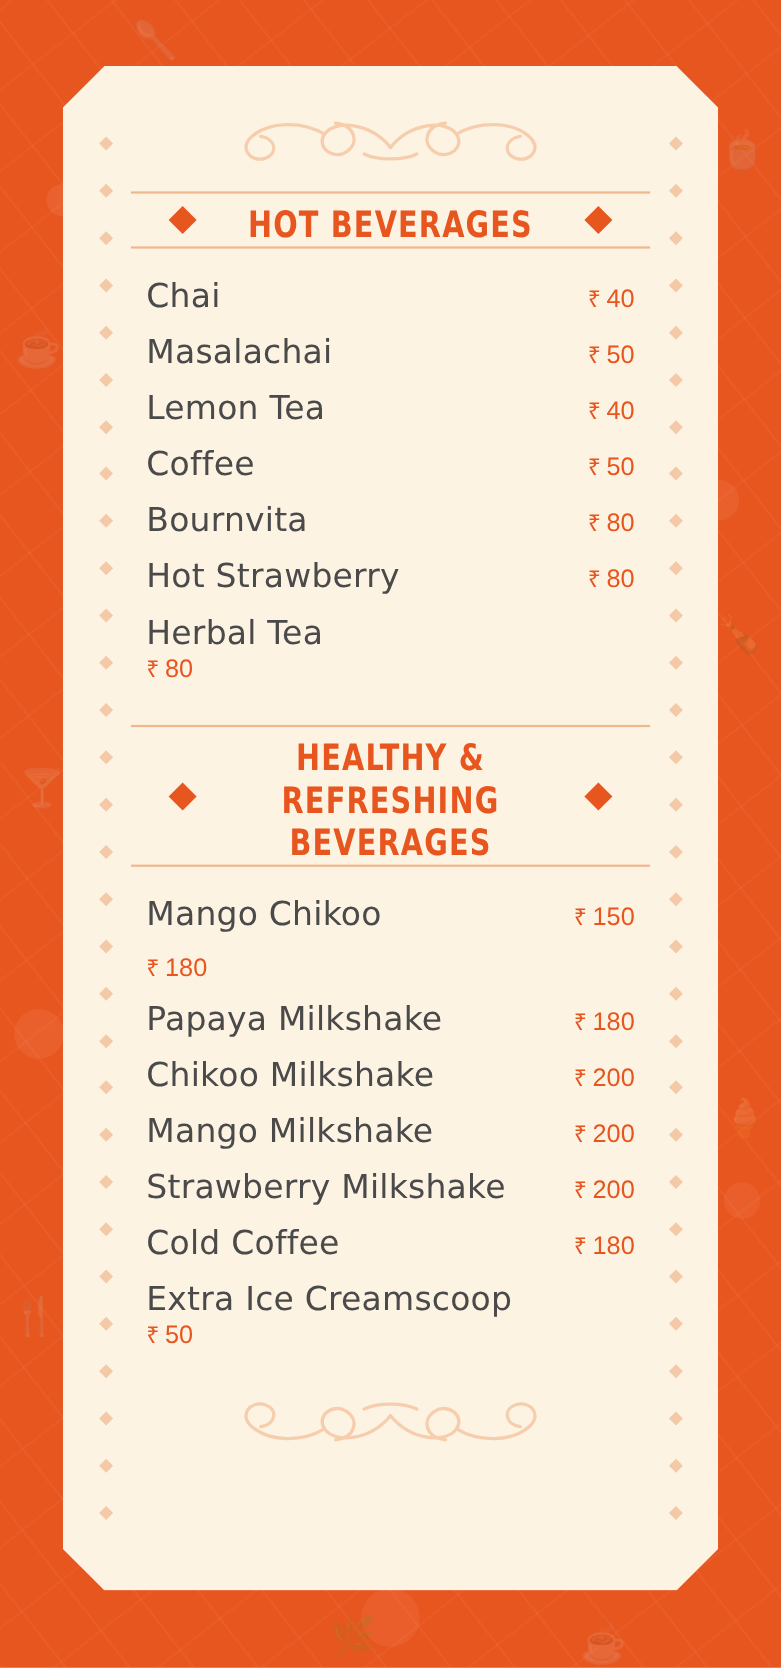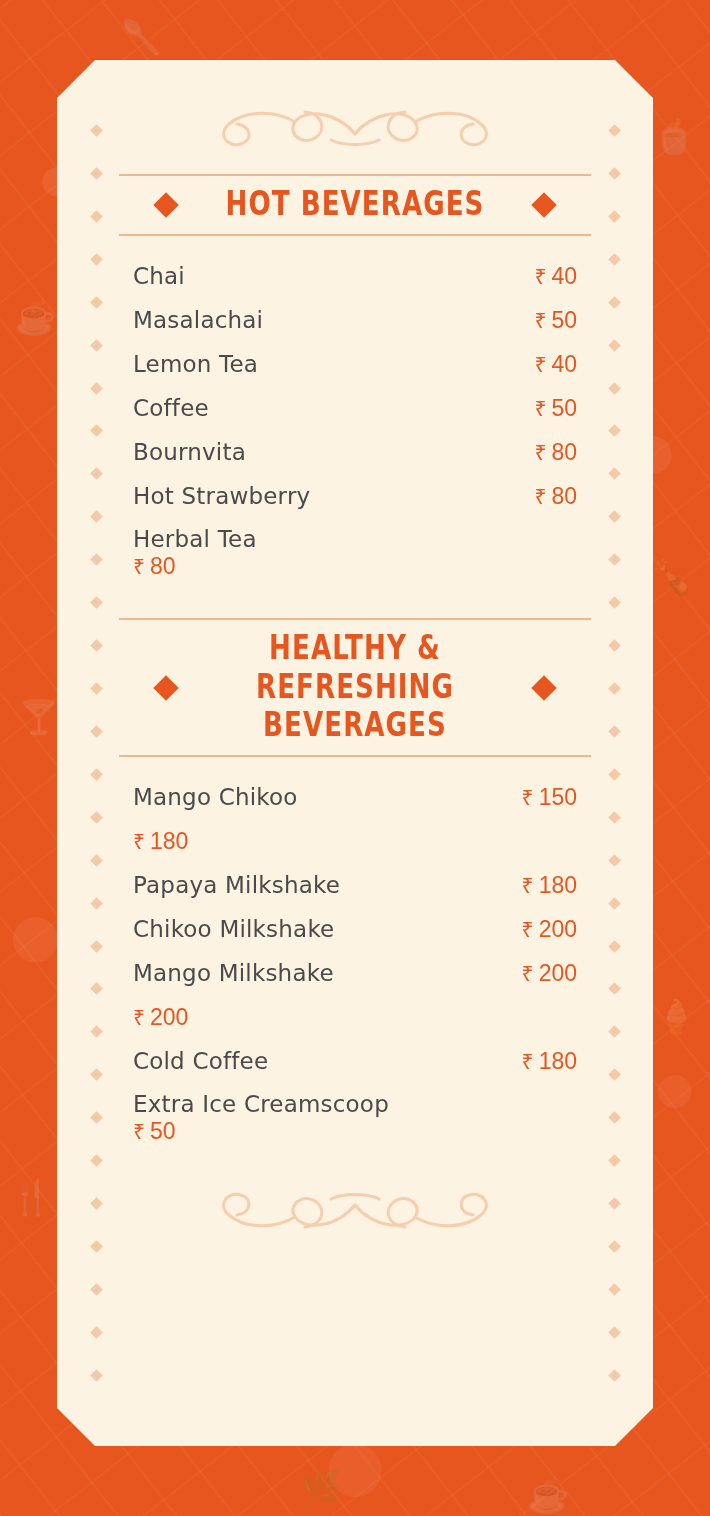--- a/index.html
+++ b/index.html
@@ -97,21 +97,21 @@
   }
   .flourish.top    { margin-top: 34px; }
   .flourish.bottom { margin-top: 30px; }
   .flourish svg { display: block; }
 
   
   .section { margin-top: 10px; }
 
   .sec-head {
     position: relative;
-    padding: 9px 0 11px;
+    padding: 9px 0 1px;
     border-top: 2px solid #f0b78f;
     border-bottom: 2px solid #f0b78f;
     margin-bottom: 26px;
   }
   .sec-title {
     text-align: center;
     color: #e8561f;
     font-family: "DejaVu Sans Condensed", "Liberation Sans Narrow", "Liberation Sans", sans-serif;
     font-weight: 700;
     font-size: 33px;
@@ -137,21 +137,21 @@
   .items { padding: 0 14px; }
   .row {
     display: flex;
     align-items: baseline;
     justify-content: space-between;
     margin-bottom: 16px;
   }
   .row:last-child { margin-bottom: 0; flex-direction: column; }
   .name {
     color: #4a4a4a;
-    font-size: 23px;
+    font-size: 30px;
     font-family: "DejaVu Sans", sans-serif;
     font-weight: 400;
     letter-spacing: .2px;
   }
   .price {
     color: #e8561f;
     font-size: 23px;
     font-family: Liberation Sans, sans-serif;
     white-space: nowrap;
   }
@@ -314,20 +314,21 @@
         </div>
         <div class="row">
           <span class="name">Chikoo Milkshake</span>
           <span class="price"><span class="cur">₹</span><span>200</span></span>
         </div>
         <div class="row">
           <span class="name">Mango Milkshake</span>
           <span class="price"><span class="cur">₹</span><span>200</span></span>
         </div>
         <div class="row">
+          <span class="name">Strawberry Milkshake</span>
           <span class="price"><span class="cur">₹</span><span>200</span></span>
         </div>
         <div class="row">
           <span class="name">Cold Coffee</span>
           <span class="price"><span class="cur">₹</span><span>180</span></span>
         </div>
         <div class="row">
           <span class="name">Extra Ice Creamscoop</span>
           <span class="price"><span class="cur">₹</span><span>50</span></span>
         </div>

